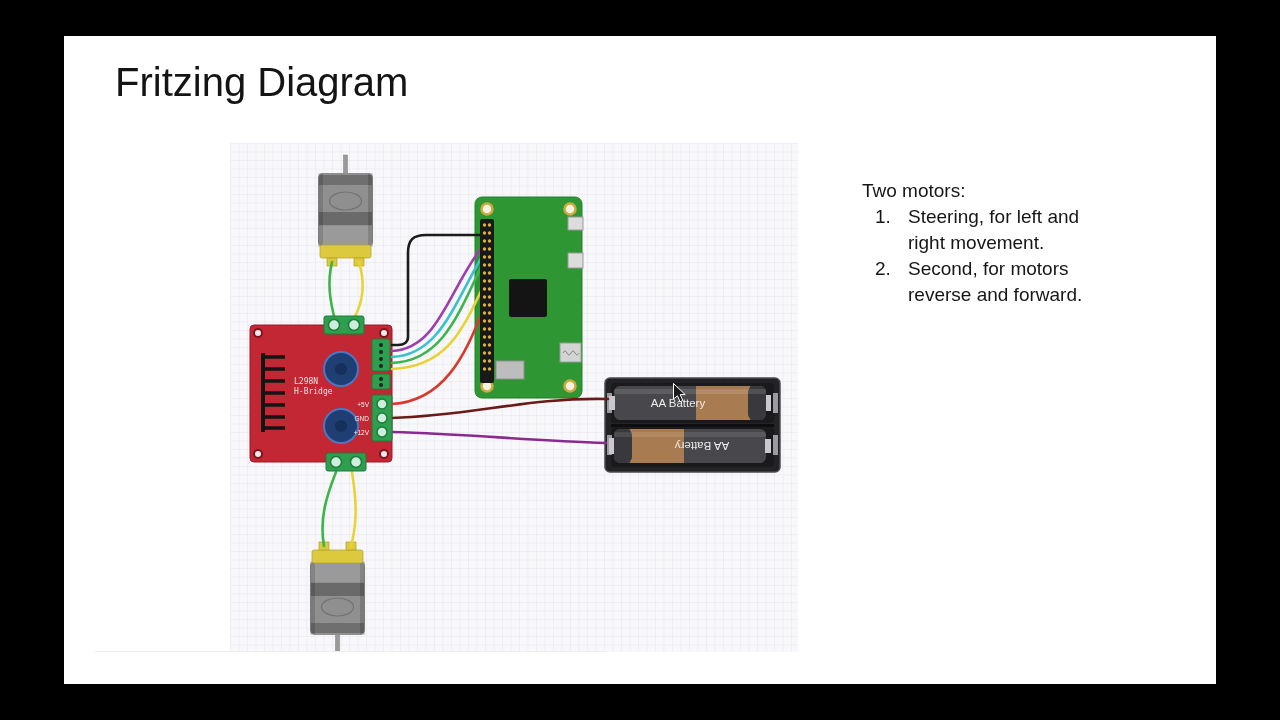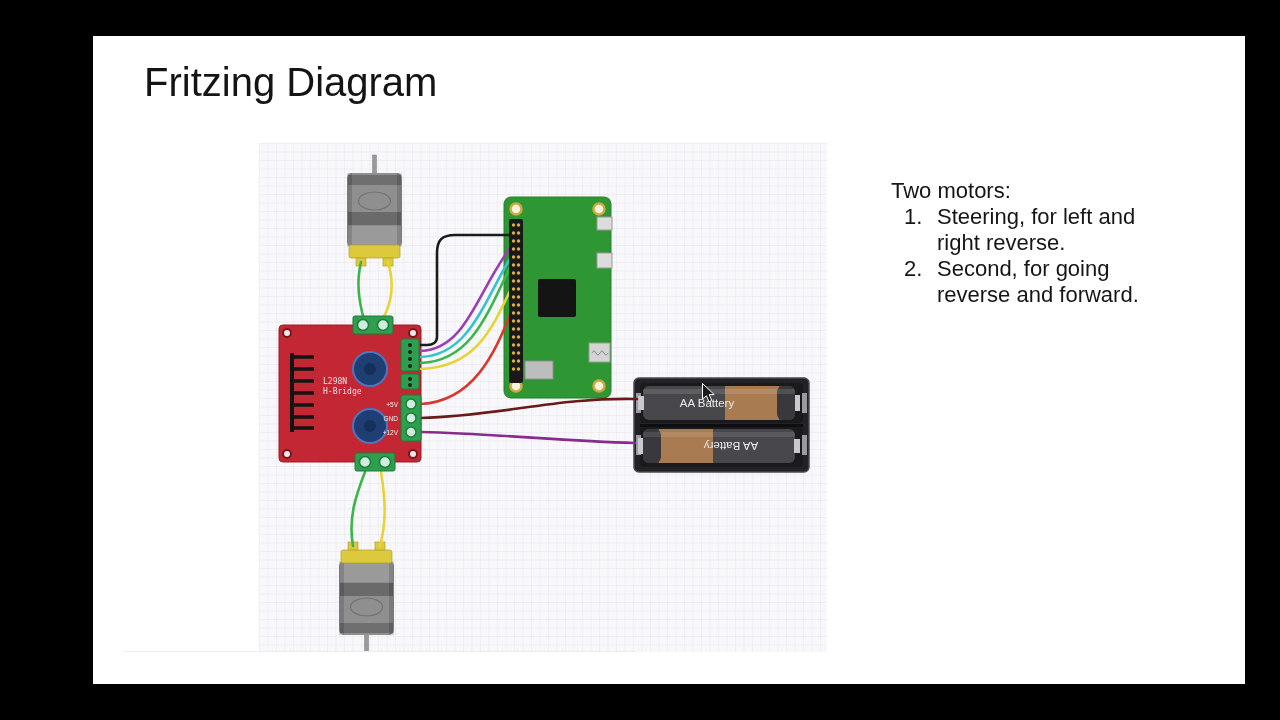--- a/index.html
+++ b/index.html
@@ -1,23 +1,23 @@
 <!DOCTYPE html>
 <html><head>
 <meta charset="utf-8">
 <style>
   * { margin:0; padding:0; box-sizing:border-box; }
   html,body { width:1280px; height:720px; background:#000; overflow:hidden;
               font-family:"Liberation Sans", sans-serif; }
-  .stage { position:absolute; left:0; top:0; width:1076px; height:720px; background:#000;margin-left:29px; }
+  .stage { position:absolute; left:0; top:0; width:1076px; height:720px; background:#000; }
   .slide { position:absolute; left:64px; top:36px; width:1152px; height:648px; background:#ffffff; }
   .title { position:absolute; left:51px; top:24px; font-size:40px; font-weight:400; color:#141414; }
   .diagram-wrap { position:absolute; left:166px; top:107px; width:568px; height:509px;text-align:right; }
   .notes { position:absolute; left:798px; top:142px; width:330px; color:#161616;
-           font-size:22px; line-height:26px; }
+           font-size:19px; line-height:26px; }
   .notes ol { list-style:none; }
   .note-item { display:flex; }
   .note-num { flex:0 0 46px; width:46px; padding-left:13px; }
   .note-text { width:206px; }
   .cursor { position:absolute; left:608px; top:346px; width:16px; height:22px; }
   .footer-line { position:absolute; left:31px; top:615px; width:512px; height:30px;
                  border-top:1px solid #ededed; }
   svg text { font-family:"Liberation Sans", sans-serif; }
   svg text.mono { font-family:"DejaVu Sans Mono", monospace; }
 </style>
@@ -174,25 +174,25 @@
           <line x1="259.5" y1="82" x2="259.5" y2="234" stroke="#d8b13e" stroke-width="3.4" stroke-dasharray="0 8" stroke-linecap="round"></line>
         </g>
       </svg>
     </div>
 
     <div class="notes">
       <div>Two motors:</div>
       <ol>
         <li class="note-item">
           <span class="note-num">1.</span>
-          <span class="note-text">Steering, for left and right reverse.</span>
+          <span class="note-text">Steering, for left and right movement.</span>
         </li>
         <li class="note-item">
           <span class="note-num">2.</span>
-          <span class="note-text">Second, for going reverse and forward.</span>
+          <span class="note-text">Second, for motors reverse and forward.</span>
         </li>
       </ol>
     </div>
 
     <div class="footer-line"></div>
 
     <div class="cursor">
       <svg width="16" height="22" viewBox="0 0 16 22" xmlns="http://www.w3.org/2000/svg">
         <polygon points="1.5,1.5 1.5,17 5.5,13.8 8,19.8 10.8,18.5 8.2,12.6 13.2,12.6" fill="#1a1a1a" stroke="#ffffff" stroke-width="1"></polygon>
       </svg>

